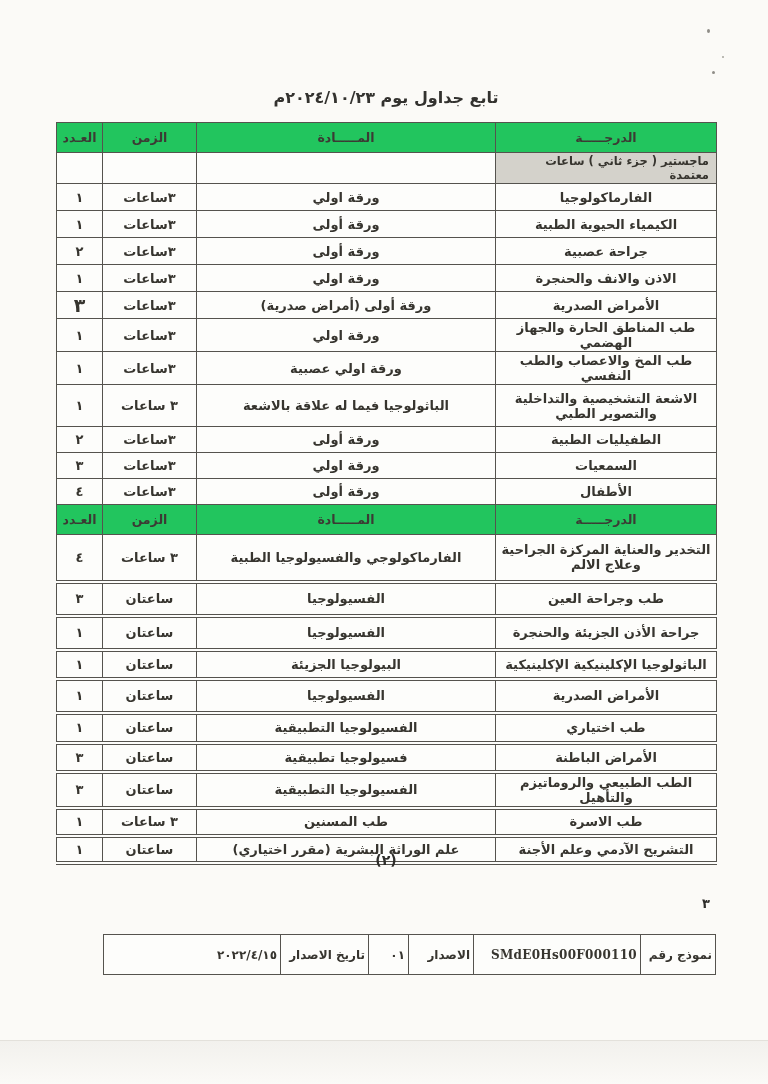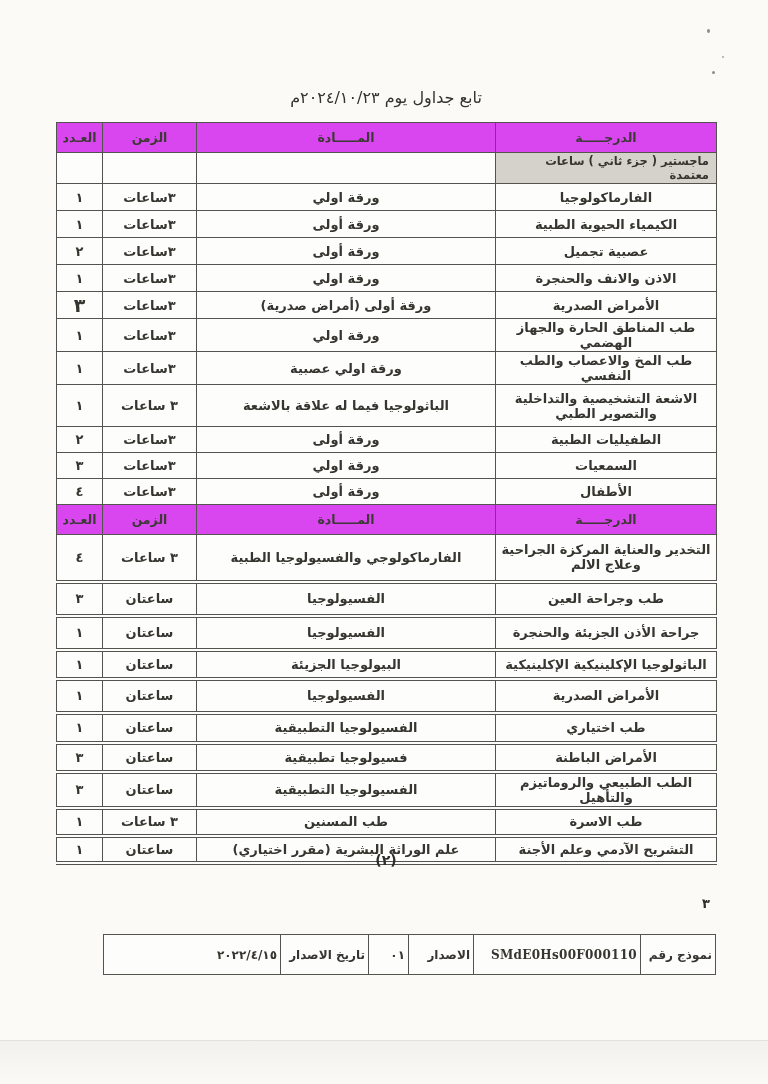--- a/index.html
+++ b/index.html
@@ -7,21 +7,21 @@
     position:relative;
     width:768px; height:1084px;
     background:#fbfaf7;
     font-family:"DejaVu Sans", sans-serif;
     color:#2e2d2a;
     overflow:hidden;
   }
   .doc-title {
     position:absolute; top:88px; left:56px; width:660px;
     text-align:center;
-    font-size:16px; font-weight:normal; color:#33322f;
+    font-size:16px; font-weight:bold; color:#33322f;
     letter-spacing:0.5px;
     direction:rtl;
   }
   table.exam {
     position:absolute; top:122px; left:56px;
     width:660px;
     border-collapse:collapse;
     direction:rtl;
     table-layout:fixed;
     background:#fdfdfb;
@@ -30,21 +30,21 @@
     border:1px solid #55534e;
     text-align:center;
     vertical-align:middle;
     font-size:13px;
     font-weight:bold;
     color:#37352f;
     padding:1px 4px;
     overflow:hidden;
   }
   tr.head td {
-    background:#d946ef;
+    background:#22c55e;
     font-size:12.5px;
     color:#3c3a34;
   }
   tr.subtitle td { font-size:11.5px;padding-left:12px; }
   tr.subtitle td.c-deg {
     background:#d4d2cb;
     text-align:right;
     padding-right:7px;
   }
   tr.subtitle.small td.c-deg { font-size:10.5px; color:#45433c; }
@@ -123,21 +123,21 @@
       <td class="c-time">٣ساعات</td>
       <td class="c-cnt">١</td>
     </tr>
     <tr style="height:27px">
       <td class="c-deg">الكيمياء الحيوية الطبية</td>
       <td class="c-sub">ورقة أولى</td>
       <td class="c-time">٣ساعات</td>
       <td class="c-cnt">١</td>
     </tr>
     <tr style="height:27px">
-      <td class="c-deg">عصبية تجميل</td>
+      <td class="c-deg">جراحة عصبية</td>
       <td class="c-sub">ورقة أولى</td>
       <td class="c-time">٣ساعات</td>
       <td class="c-cnt">٢</td>
     </tr>
     <tr style="height:27px">
       <td class="c-deg">الاذن والانف والحنجرة</td>
       <td class="c-sub">ورقة اولي</td>
       <td class="c-time">٣ساعات</td>
       <td class="c-cnt">١</td>
     </tr>

